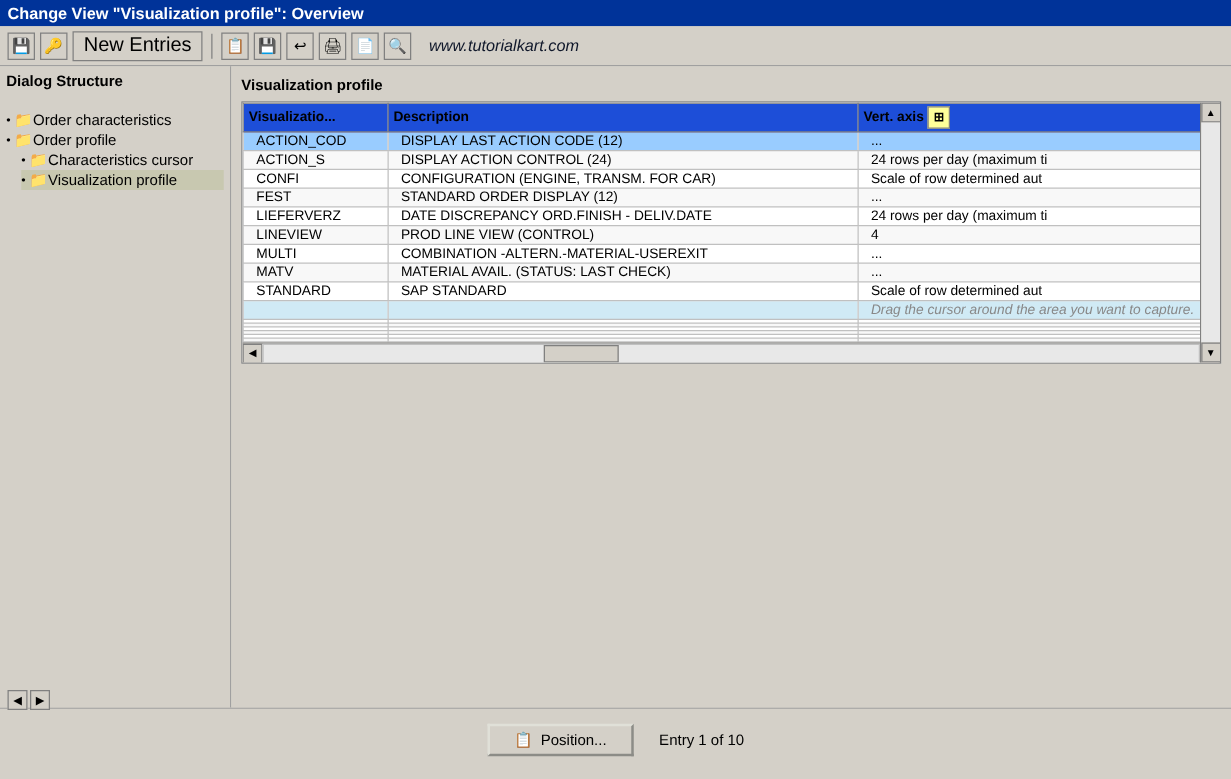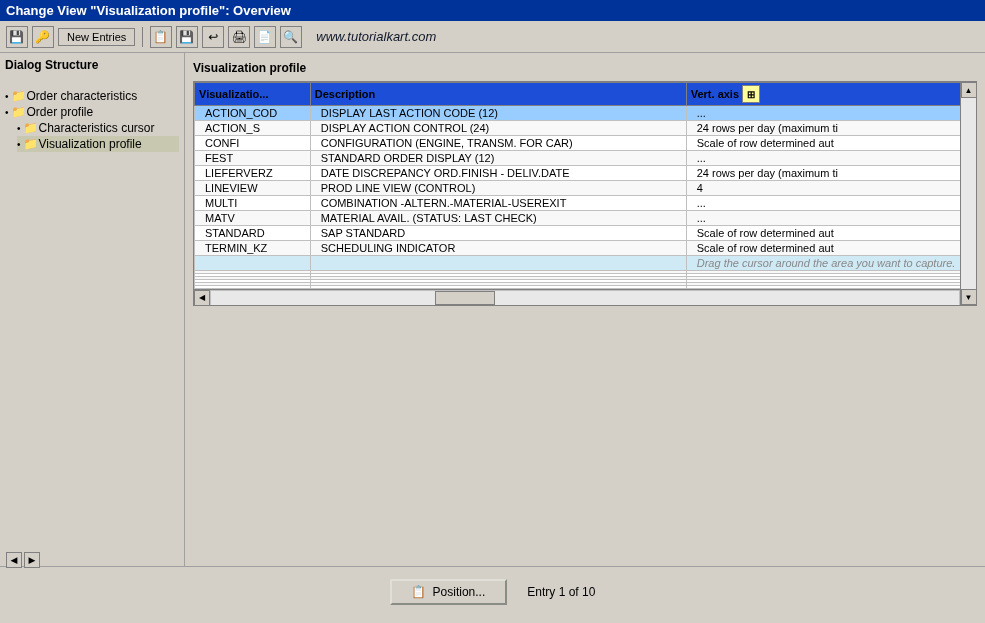--- a/index.html
+++ b/index.html
@@ -49,21 +49,21 @@
       height: 20px;
       background: #808080;
       margin: 0 3px;
     }
 
     .toolbar-text-btn {
       background: #d4d0c8;
       border: 1px solid #808080;
       padding: 2px 8px;
       cursor: pointer;
-      font-size: 11px;
+      font-size: 16px;
     }
 
     .toolbar-watermark {
       margin-left: 10px;
       color: #0f172a;
       font-size: 13px;
       font-style: italic;
     }
 
     
@@ -407,25 +407,20 @@
             <tr>
               <td class="col-viz">MATV</td>
               <td class="col-desc">MATERIAL AVAIL. (STATUS: LAST CHECK)</td>
               <td class="col-vert">...</td>
             </tr>
             <tr>
               <td class="col-viz">STANDARD</td>
               <td class="col-desc">SAP STANDARD</td>
               <td class="col-vert">Scale of row determined aut</td>
             </tr>
-            <tr>
-              <td class="col-viz">TERMIN_KZ</td>
-              <td class="col-desc">SCHEDULING INDICATOR</td>
-              <td class="col-vert">Scale of row determined aut</td>
-            </tr>
             <tr style="background: rgb(208, 234, 245);">
               <td class="col-viz"></td>
               <td class="col-desc"></td>
               <td class="col-vert" style="color: rgb(136, 136, 136); font-style: italic;">Drag the cursor around the area you want to capture.</td>
             </tr>
             <tr>
               <td class="col-viz"></td>
               <td class="col-desc"></td>
               <td class="col-vert"></td>
             </tr>

